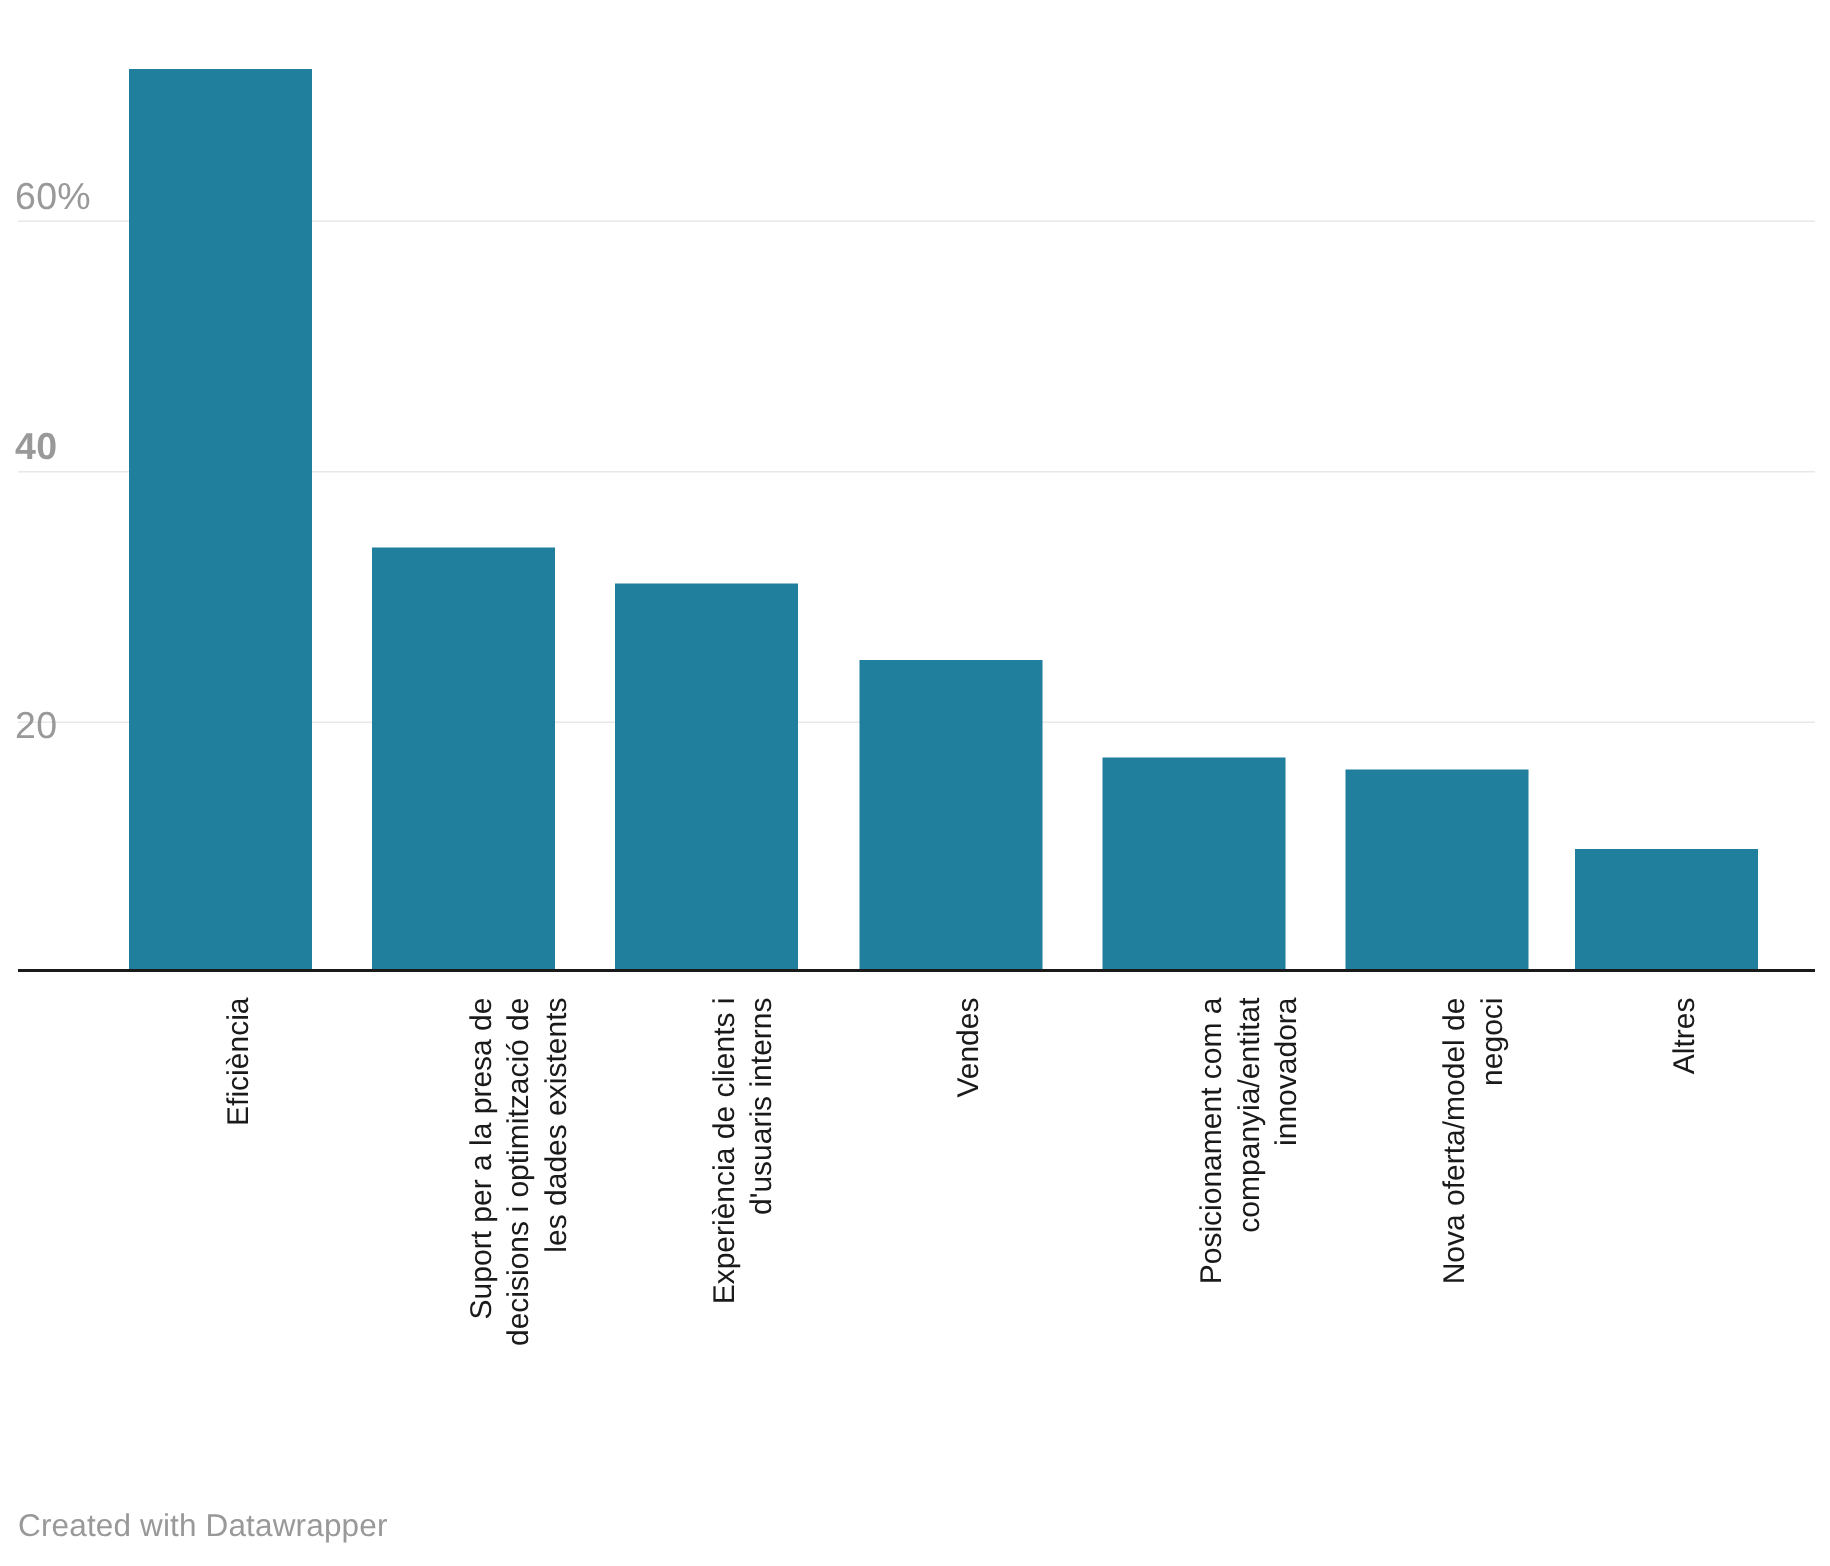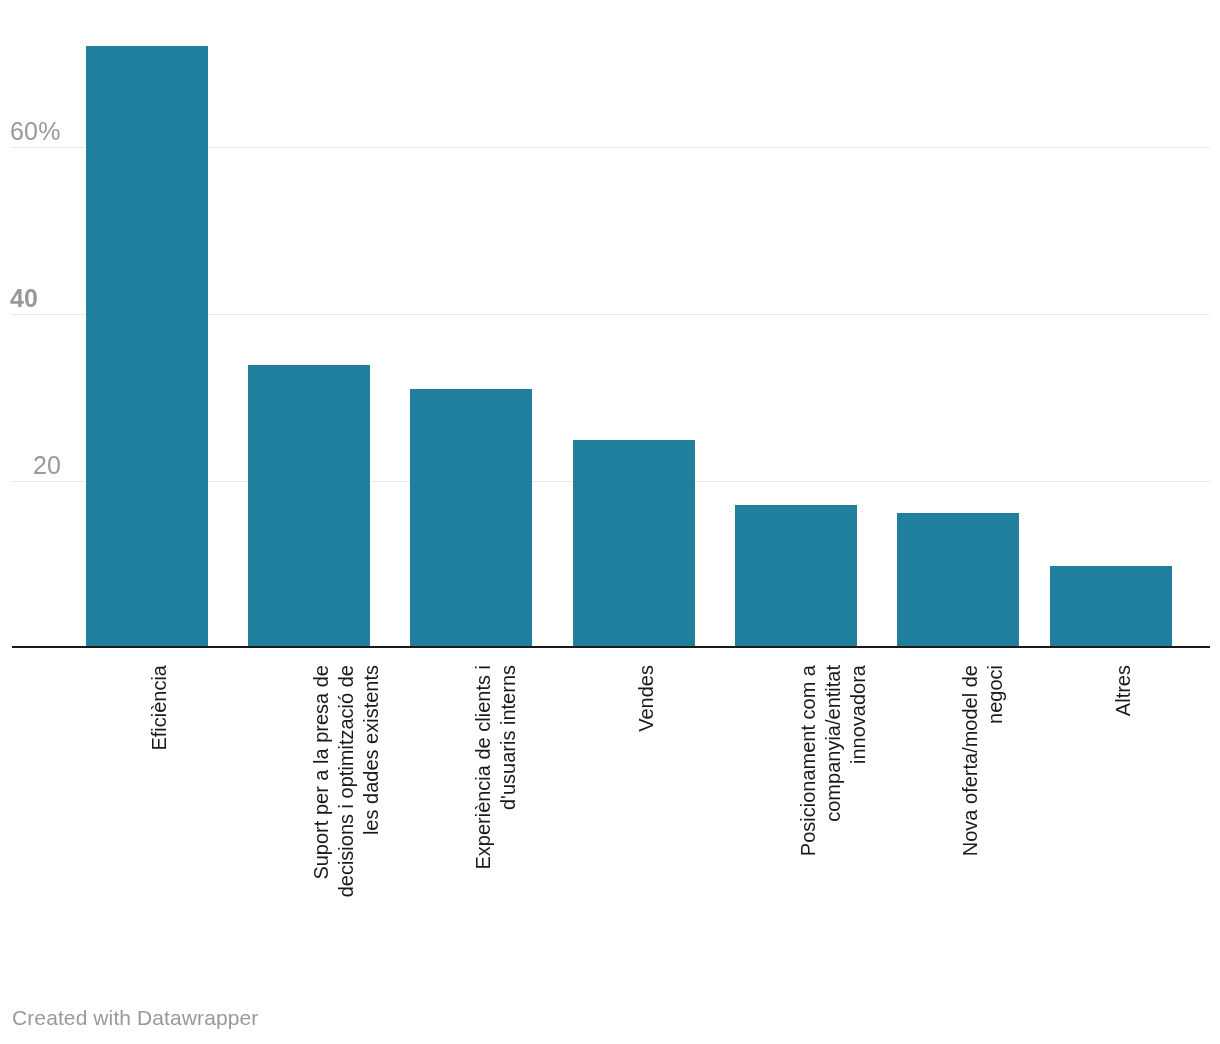--- a/index.html
+++ b/index.html
@@ -93,21 +93,21 @@
 <div id="chart-root">
 
   <div class="plot-area">
 
     <div class="gridline" style="top:147px;"></div>
     <div class="gridline" style="top:314px;"></div>
     <div class="gridline" style="top:481px;"></div>
 
     <div class="y-tick-label" style="top:119px;">60%</div>
     <div class="y-tick-label" style="top:286px;font-weight:bold;">40</div>
-    <div class="y-tick-label" style="top:453px;margin-left:23px;">20</div>
+    <div class="y-tick-label" style="top:472px;">20</div>
 
     <div class="bar" style="left:86px;  width:122px; top:46px;  height:601px;"></div>
     <div class="bar" style="left:248px; width:122px; top:365px; height:282px;"></div>
     <div class="bar" style="left:410px; width:122px; top:389px; height:258px;"></div>
     <div class="bar" style="left:573px; width:122px; top:440px; height:207px;"></div>
     <div class="bar" style="left:735px; width:122px; top:505px; height:142px;"></div>
     <div class="bar" style="left:897px; width:122px; top:513px; height:134px;"></div>
     <div class="bar" style="left:1050px;width:122px; top:566px; height:81px;"></div>
 
     <div class="axis-baseline"></div>

